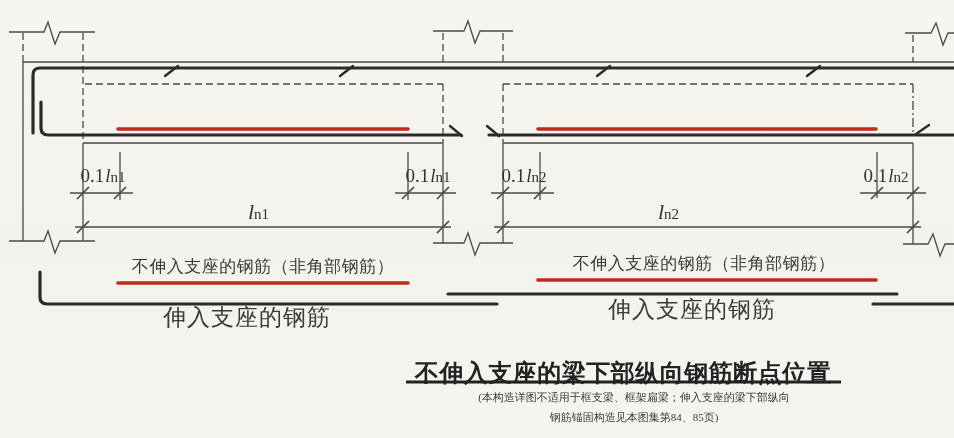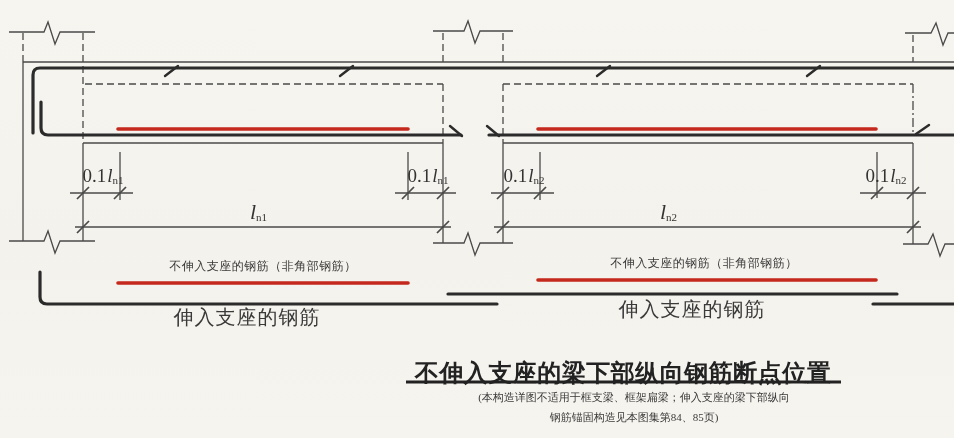--- a/index.html
+++ b/index.html
@@ -9,24 +9,24 @@
     background:#f5f3ee;
     background-image:linear-gradient(180deg,#f7f5f0 0%,#f4f2ec 55%,#f6f4ef 100%);
     overflow:hidden;
     font-family:Liberation Serif, serif;
     color:#3d3d3d;
   }
   #linework{position:absolute;left:0;top:0;width:954px;height:438px;}
   .txt{position:absolute;display:flex;align-items:center;justify-content:center;white-space:nowrap;}
   .dim-label{font-size:19px;color:#333;}
   .dim-label .sym, .span-label .sym{font-style:italic;padding-left:1px;}
-  .dim-label .sub, .span-label .sub{font-size:11px;align-self:flex-end;padding-bottom:2px;}
+  .dim-label .sub, .span-label .sub{font-size:15px;align-self:flex-end;padding-bottom:2px;}
   .span-label{font-size:22px;color:#333;}
-  .cjk-label{font-size:12px;letter-spacing:0.5px;color:#3a3a3a;}
-  .cjk-label2{font-size:20px;letter-spacing:1px;color:#3a3a3a;}
+  .cjk-label{font-size:17px;letter-spacing:0.5px;color:#3a3a3a;}
+  .cjk-label2{font-size:23px;letter-spacing:1px;color:#3a3a3a;}
   .title-text{font-size:24px;font-weight:bold;letter-spacing:0.5px;color:#222;}
   .note-text{font-size:11px;line-height:20px;color:#3a3a3a;text-align:center;white-space:nowrap;}
   .notes-box{position:absolute;left:284px;top:387px;width:700px;display:flex;flex-direction:column;align-items:center;}
 </style>
 </head>
 <body>
 
 <div id="canvas">
 
   <svg id="linework" viewBox="0 0 954 438">

